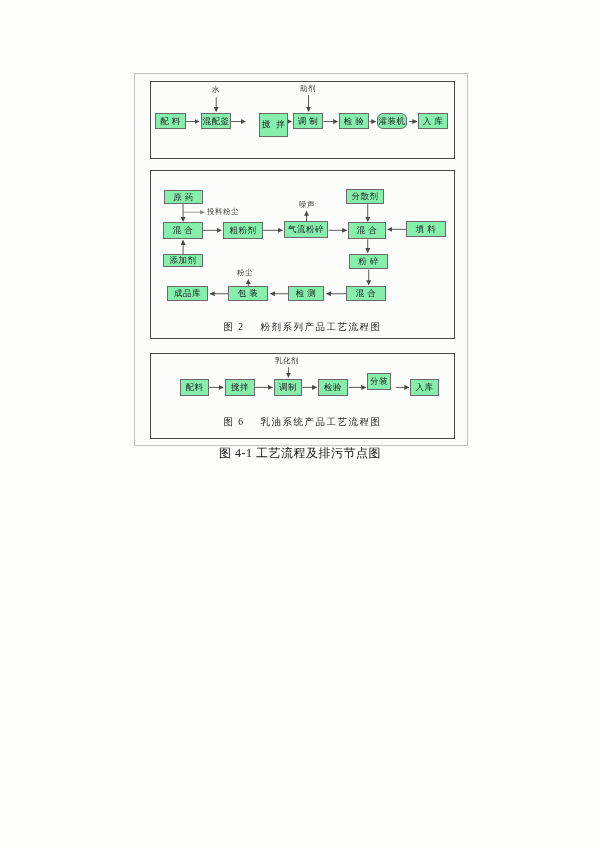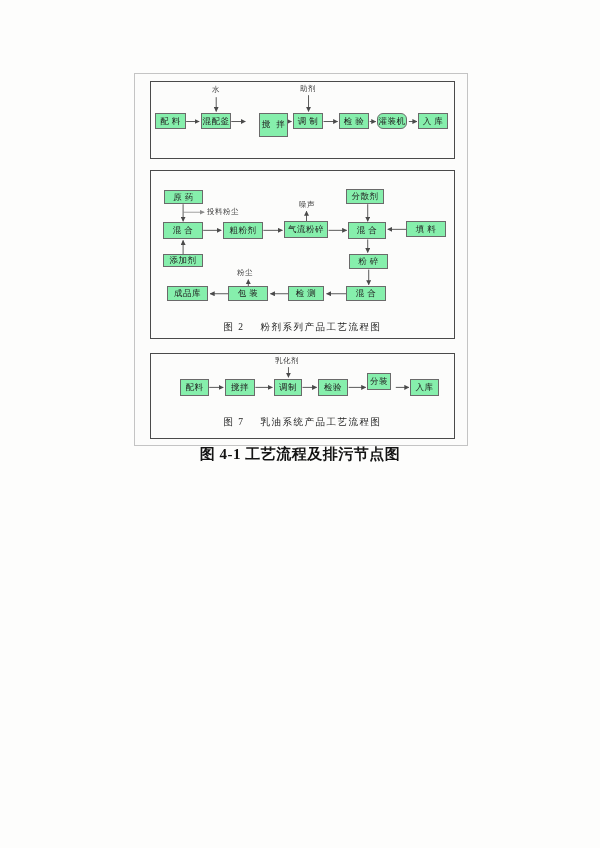--- a/index.html
+++ b/index.html
@@ -16,21 +16,21 @@
         display:flex;align-items:center;justify-content:center;
         font-size:8.5px;line-height:1;letter-spacing:0.5px;color:#222;white-space:nowrap;}
   .ann{position:absolute;font-size:7.5px;line-height:1;color:#3a3a3a;
        white-space:nowrap;letter-spacing:0.5px;}
   .dcaption{position:absolute;left:0;width:100%;display:flex;justify-content:center;gap:16px;
             font-size:9.5px;color:#222;letter-spacing:1.5px;}
   .d1 .dcaption{top:60px;}
   .d2 .dcaption{top:150px;}
   .d3 .dcaption{top:62px;}
   .main-caption{position:absolute;left:0;top:445px;width:100%;text-align:center;
-                font-weight:bold;font-size:15px;letter-spacing:0.5px;color:#141414;}
+                font-weight:normal;font-size:12px;letter-spacing:0.5px;color:#141414;}
   .page-number{position:absolute;left:0;top:784px;width:100%;text-align:center;
                font-size:10.5px;color:#454545;}
   .ln{stroke:#4a4a4a;stroke-width:0.9;fill:none;}
   .ln-light{stroke:#8a8a8a;stroke-width:0.8;fill:none;}
 </style>
 </head>
 <body>
 
 <div class="page">
 
@@ -126,21 +126,21 @@
         <line class="ln" x1="137" y1="13" x2="137" y2="23" marker-end="url(#ah3)"></line>
       </svg>
       <div class="ann" style="left:124px;top:3px;">乳化剂</div>
       <div class="node" style="left:29px;top:25px;width:29px;height:17px;">配料</div>
       <div class="node" style="left:74px;top:25px;width:30px;height:17px;">搅拌</div>
       <div class="node" style="left:123px;top:25px;width:28px;height:17px;">调制</div>
       <div class="node" style="left:167px;top:25px;width:30px;height:17px;">检验</div>
       <div class="node" style="left:216px;top:19px;width:24px;height:17px;">分装</div>
       <div class="node" style="left:259px;top:25px;width:29px;height:17px;">入库</div>
       <div class="dcaption">
-        <span>图 7</span>
+        <span>图 6</span>
         <span>乳油系统产品工艺流程图</span>
       </div>
     </div>
 
   </div>
 
   <div class="main-caption">图 4-1 工艺流程及排污节点图</div>
 
 </div>
 

